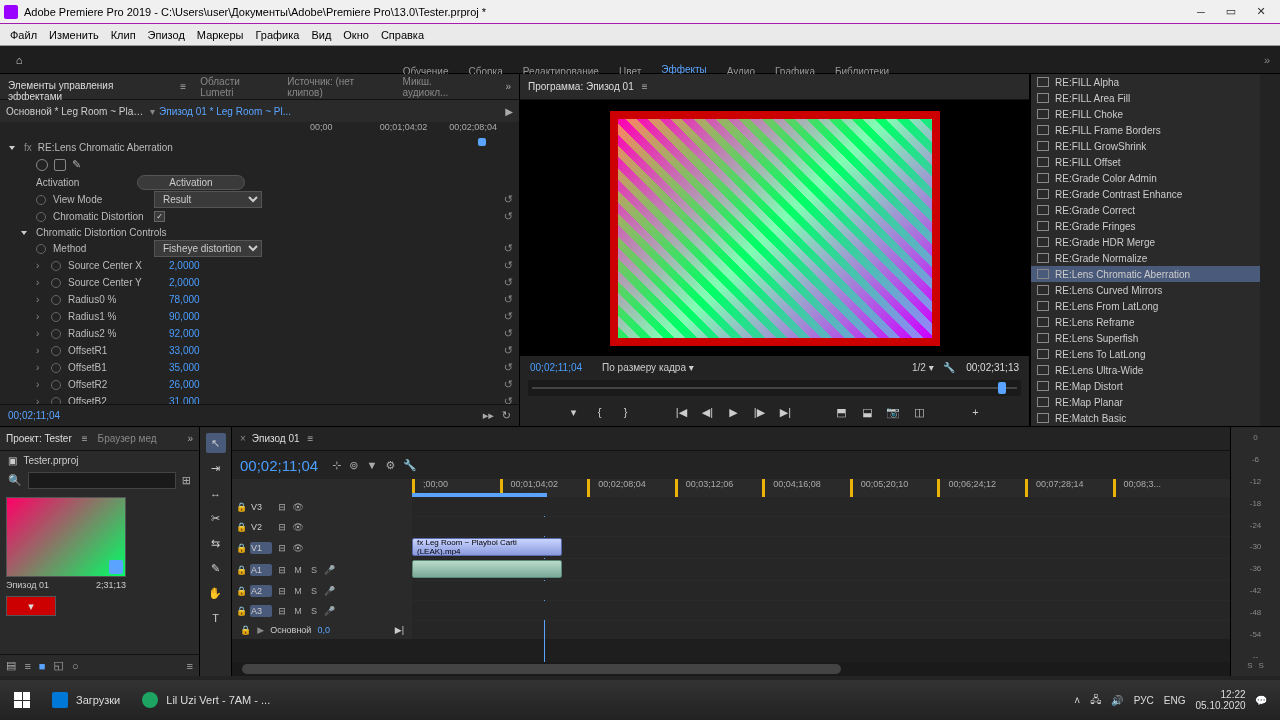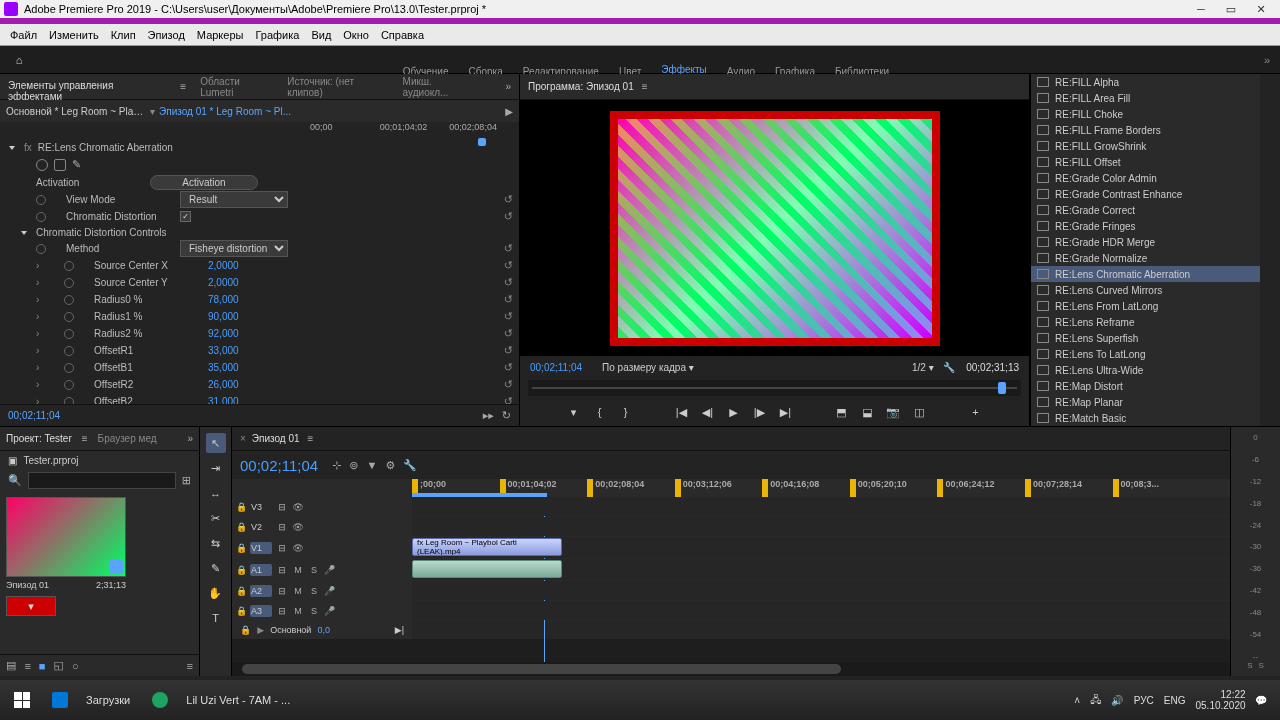--- a/index.html
+++ b/index.html
@@ -1,19 +1,19 @@
 <!DOCTYPE html>
 <html><head>
 <meta charset="utf-8">
 <style>
 * { margin: 0; padding: 0; box-sizing: border-box; font-family: "Segoe UI", Tahoma, sans-serif; }
 body { width: 1280px; height: 720px; background: #232323; color: #ccc; font-size: 11px; overflow: hidden; position: relative; }
 
 
-.titlebar { height: 24px; background: #f0f0f0; color: #000; display: flex; align-items: center; padding: 0 4px; border-bottom: 6px solid #a21caf; }
+.titlebar { height: 24px; background: #f0f0f0; color: #000; display: flex; align-items: center; padding: 0 4px; border-bottom: 1px solid #a21caf; }
 .titlebar .logo { width: 14px; height: 14px; background: #9a00ff; border-radius: 2px; margin-right: 6px; }
 .titlebar .title { flex: 1; font-size: 11px; }
 .titlebar .winbtn { width: 30px; text-align: center; cursor: pointer; color: #333; }
 
 
 .menubar { height: 22px; background: #eaeaea; display: flex; align-items: center; gap: 12px; padding: 0 10px; font-size: 11px; color: #000; border-bottom: 1px solid #999; }
 .menubar span { cursor: pointer; }
 
 
 .wstabs { height: 28px; background: #1e1e1e; display: flex; align-items: center; padding: 0 10px; gap: 20px; border-bottom: 1px solid #000; }
@@ -36,21 +36,21 @@
 .panel-tabs .chev { color: #aaa; cursor:pointer; }
 
 .clip-header { display:flex; align-items:center; height: 22px; padding: 0 6px; background:#2a2a2a; font-size:10px; }
 .clip-header .clip-main{ color:#ccc; flex-shrink:0; max-width:140px; overflow:hidden; text-overflow:ellipsis; white-space:nowrap;}
 .clip-header .chev-d{margin:0 4px;color:#888;}
 .clip-header .clip-seq{ color:#5aa4ff; overflow:hidden; text-overflow:ellipsis; white-space:nowrap;}
 
 .effect-list { flex:1; overflow:hidden; }
 .eff-group { padding: 2px 0 2px 24px; font-size:10px; color:#bbb; display:flex; align-items:center; gap:6px;}
 .eff-triangle{width:0;height:0;border-left:4px solid #ccc;border-top:3px solid transparent;border-bottom:3px solid transparent;display:inline-block;margin-right:4px; transform:rotate(90deg);}
-.eff-row { display:flex; align-items:center; height: 17px; padding: 0 6px 0 36px; font-size:10px; gap: 20px;}
+.eff-row { display:flex; align-items:center; height: 17px; padding: 0 6px 0 36px; font-size:10px; gap: 7px;}
 .eff-row .keyframe{width:10px;height:10px;border:1px solid #666;border-radius:50%;cursor:pointer;}
 .eff-row .label{width:94px;color:#bbb;}
 .eff-row .value{color:#4a9eff;width:60px;cursor:pointer;}
 .eff-row .reset{margin-left:auto;color:#888;cursor:pointer;font-size:11px;}
 .eff-row .reset::before{content:"↺";}
 .eff-row .chevr{width:8px;color:#888;}
 .eff-checkbox{width:11px;height:11px;background:#3a3a3a;border:1px solid #666;display:inline-flex;align-items:center;justify-content:center;font-size:8px;color:#ddd;}
 .eff-select{background:#3a3a3a;border:1px solid #555;color:#ccc;font-size:10px;padding:1px 4px;width:108px;}
 
 .eff-toolbar { display:flex; gap:6px; padding:3px 6px 3px 36px; align-items:center;}
@@ -121,21 +121,21 @@
 .timeline{flex:1;background:#232323;display:flex;flex-direction:column;}
 .tl-header{height:24px;display:flex;align-items:center;padding:0 8px;font-size:10px;border-bottom:1px solid #111;}
 .tl-header .seq{color:#ddd;}
 .tl-header .menu-icon{color:#aaa;margin-left:8px;}
 .tl-tc-row{height:28px;display:flex;align-items:center;padding:0 8px;}
 .tl-tc{color:#4a9eff;font-size:15px;font-weight:500;}
 .tl-tools{display:flex;gap:8px;margin-left:14px;color:#aaa;}
 .tl-tools .t{cursor:pointer;}
 .tl-ruler{height:18px;display:flex;position:relative;background:#2a2a2a;font-size:9px;color:#aaa;}
 .tl-ruler .marks{position:absolute;left:180px;right:30px;top:0;height:100%;display:flex;}
-.tl-ruler .mark{flex:1;border-left:6px solid #eab308;padding-left:2px;font-weight:bold;}
+.tl-ruler .mark{flex:1;border-left:3px solid #eab308;padding-left:8px;}
 .tl-ruler .range{position:absolute;left:180px;width:135px;top:14px;height:4px;background:#5aa4ff;}
 .tl-tracks{flex:1;position:relative;background:#1e1e1e;}
 .tl-track{height:20px;display:flex;border-bottom:1px solid #2a2a2a;}
 .tl-track.h-big{height:22px;}
 .tl-track-head{width:180px;background:#2a2a2a;display:flex;align-items:center;padding:0 4px;gap:4px;font-size:9px;}
 .tl-track-head .lock{width:10px;color:#888;cursor:pointer;}
 .tl-track-head .name{width:22px;padding:1px;cursor:pointer;color:#ccc;}
 .tl-track-head .name.active{background:#4a5a7a;border-radius:2px;}
 .tl-track-head .tog{width:12px;height:12px;cursor:pointer;display:flex;align-items:center;justify-content:center;color:#aaa;}
 .tl-track-body{flex:1;position:relative;background:#262626;}
@@ -152,21 +152,21 @@
 .meters{width:50px;background:#2a2a2a;display:flex;flex-direction:column;align-items:center;padding:6px 2px;border-left:1px solid #000;}
 .meter-scale{flex:1;display:flex;flex-direction:column;justify-content:space-between;font-size:8px;color:#888;align-items:center;}
 .meter-row{display:flex;gap:2px;flex:1;width:100%;justify-content:center;}
 .meter-bot{font-size:8px;color:#888;display:flex;gap:6px;}
 
 
 .taskbar{position:absolute;bottom:0;left:0;right:0;height:40px;background:linear-gradient(180deg,#333,#222);display:flex;align-items:center;padding:0 4px;gap:2px;}
 .start{width:36px;height:32px;display:flex;align-items:center;justify-content:center;cursor:pointer;}
 .win-icon{width:16px;height:16px;display:grid;grid-template:1fr 1fr/1fr 1fr;gap:1px;}
 .win-icon div{background:#fff;}
-.taskbtn{height:32px;padding:0 10px;display:flex;align-items:center;gap:18px;font-size:11px;color:#ddd;cursor:pointer;border-radius:2px;}
+.taskbtn{height:32px;padding:0 10px;display:flex;align-items:center;gap:8px;font-size:11px;color:#ddd;cursor:pointer;border-radius:2px;}
 .taskbtn.active{background:#555;}
 .taskbtn .ico{width:16px;height:16px;border-radius:2px;}
 .tray{margin-left:auto;display:flex;align-items:center;gap:10px;color:#ddd;font-size:10px;padding-right:8px;}
 .tray .clock{text-align:right;line-height:1.1;}
 .mini-ruler{position:absolute;left:310px;right:0;top:0;height:20px;display:flex;font-size:9px;color:#aaa;}
 .mini-ruler span{flex:1;}
 .mini-ph{position:absolute;left:478px;top:16px;width:8px;height:8px;background:#5aa4ff;border-radius:2px;}
 </style>
 </head>
 <body>

